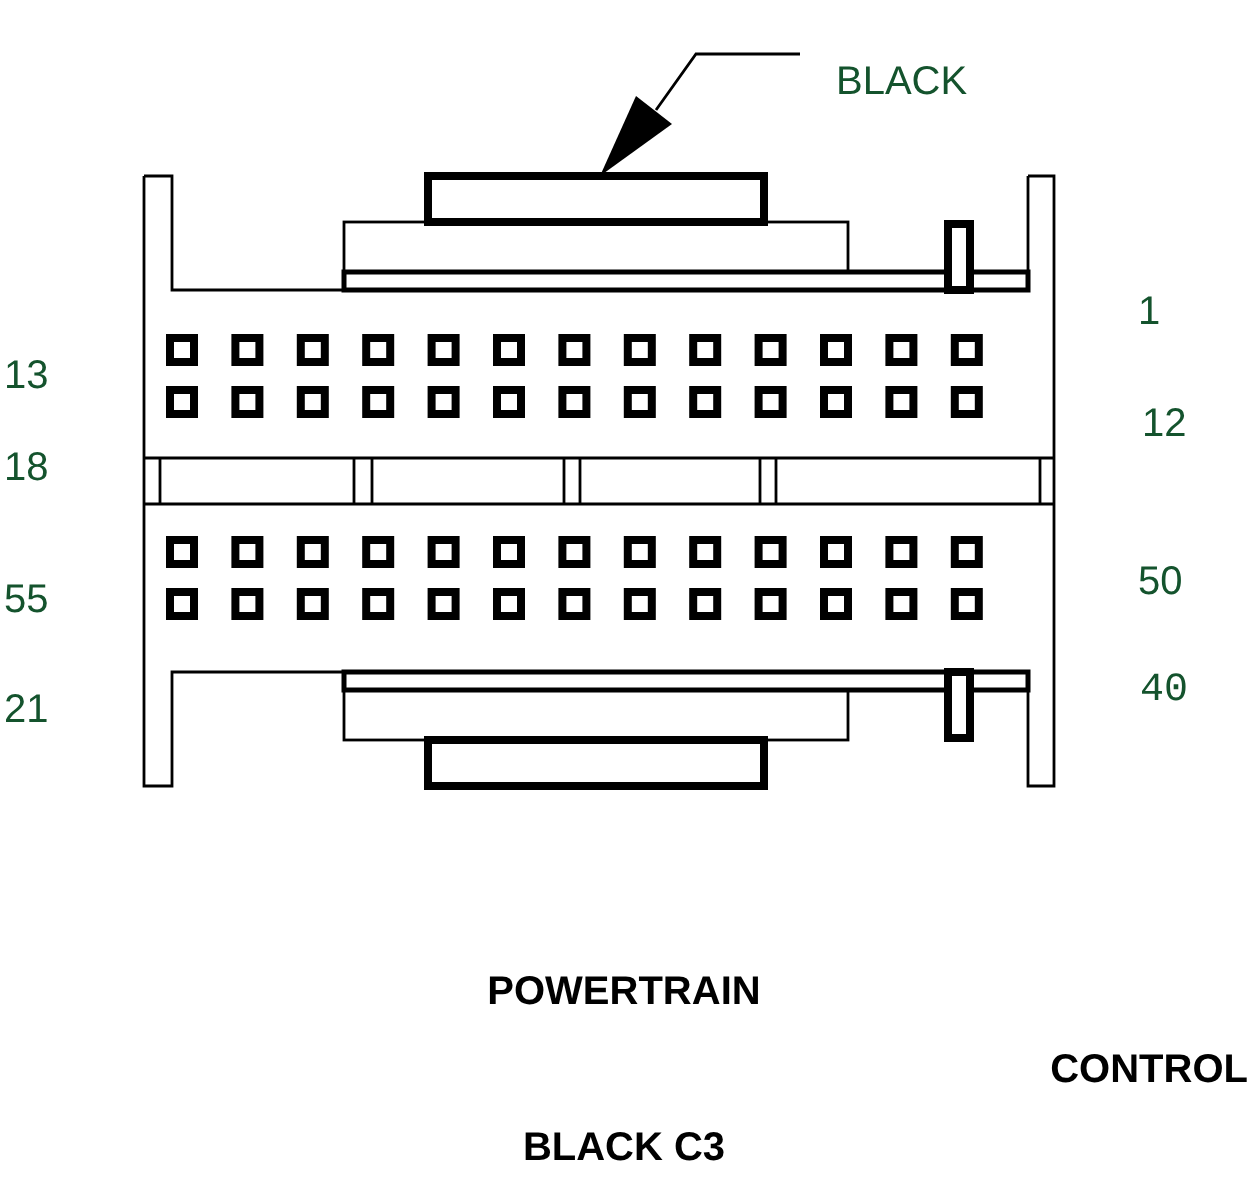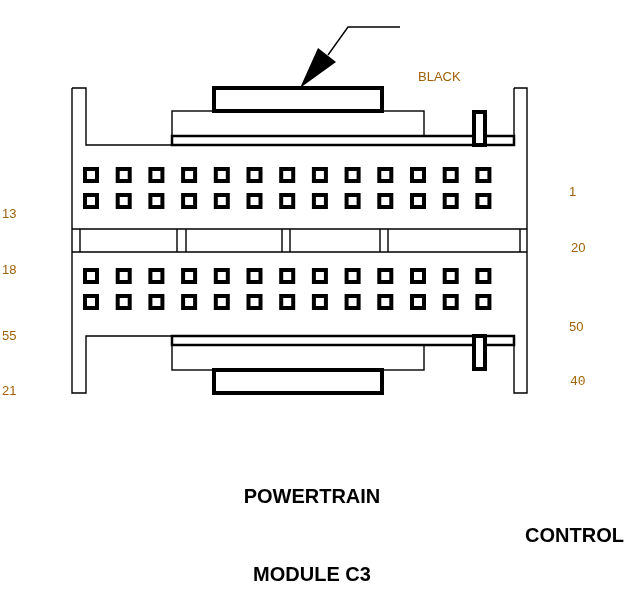--- a/index.html
+++ b/index.html
@@ -1,18 +1,18 @@
 <!DOCTYPE html>
 <html><head>
 <meta charset="utf-8">
 <style>
   html, body { margin: 0; padding: 0; background: #ffffff; }
   body { width: 624px; height: 600px; position: relative; overflow: hidden; font-family: "Liberation Sans", sans-serif; }
   svg { position: absolute; left: 0; top: 0; }
-  .lbl { position: absolute; font-family: "Liberation Sans", sans-serif; font-size: 13px; color: #a16207; line-height: 1; margin-top: 39px; }
+  .lbl { position: absolute; font-family: "Liberation Sans", sans-serif; font-size: 20px; color: #14532d; line-height: 1; }
   .title { position: absolute; left: 0; width: 624px; text-align: center; font-family: "Liberation Sans", sans-serif; font-weight: bold; font-size: 20px; color: #000; line-height: 1; }
 </style>
 </head>
 <body>
 
 <svg id="diagram" width="624" height="600" viewBox="0 0 624 600" xmlns="http://www.w3.org/2000/svg">
   <g fill="none" stroke="#000" stroke-width="1.4">
 
     <path d="M72 88 L86 88 L86 145 L172 145 M72 88 L72 393 L86 393 L86 336 L172 336 M514 88 L527 88 L527 393 L514 393 L514 336 M514 88 L514 145"></path>
 
@@ -84,25 +84,25 @@
       <rect x="346.6" y="296" width="12" height="12" fill="#fff" stroke="#000" stroke-width="4"></rect>
       <rect x="379.3" y="296" width="12" height="12" fill="#fff" stroke="#000" stroke-width="4"></rect>
       <rect x="412.0" y="296" width="12" height="12" fill="#fff" stroke="#000" stroke-width="4"></rect>
       <rect x="444.7" y="296" width="12" height="12" fill="#fff" stroke="#000" stroke-width="4"></rect>
       <rect x="477.4" y="296" width="12" height="12" fill="#fff" stroke="#000" stroke-width="4"></rect>
     </g>
 </svg>
 
 <div class="lbl" style="left:418px; top:31px;">BLACK</div>
 
-<div class="lbl" style="left:2px; top:168px;">13</div>
+<div class="lbl" style="left:2px; top:178px;">13</div>
 <div class="lbl" style="left:2px; top:224px;">18</div>
 <div class="lbl" style="left:2px; top:290px;">55</div>
 <div class="lbl" style="left:2px; top:345px;">21</div>
 
 <div class="lbl" style="left:569px; top:146px;">1</div>
-<div class="lbl" style="left:571px; top:202px;">20</div>
+<div class="lbl" style="left:571px; top:202px;">12</div>
 <div class="lbl" style="left:569px; top:281px;">50</div>
 <div class="lbl" style="left:570px; top:336px;font-family:Liberation Mono, monospace;">40</div>
 
 <div class="title" style="top:486px;">POWERTRAIN</div>
 <div class="title" style="top:525px;text-align:right;">CONTROL</div>
-<div class="title" style="top:564px;">MODULE C3</div>
+<div class="title" style="top:564px;">BLACK C3</div>
 
 </body></html>

